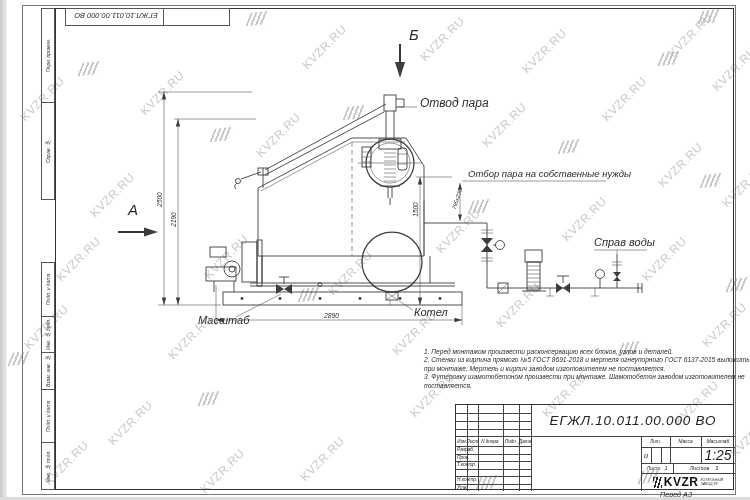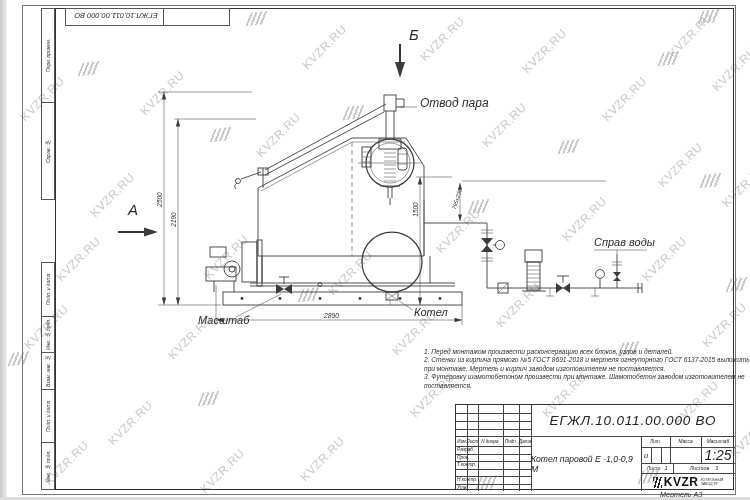--- a/index.html
+++ b/index.html
@@ -246,20 +246,21 @@
       <path class="fillb" d="M395,62 L405,62 L400,78 Z"></path>
       <path class="thick" d="M118,232 L146,232"></path>
       <path class="fillb" d="M144,227.5 L144,236.5 L158,232 Z"></path>
     </g>
   </svg>
 
   <div class="lbl" style="left:409px;top:26px;font-size:15px">Б</div>
   <div class="lbl" style="left:128px;top:201px;font-size:15px">А</div>
 
   <div class="lbl" style="left:420px;top:96px;font-size:12px">Отвод пара</div>
+  <div class="lbl" style="left:468px;top:168px;font-size:9.5px">Отбор пара на собственные нужды</div>
   <div class="lbl" style="left:594px;top:236px;font-size:11px">Справ воды</div>
   <div class="lbl" style="left:198px;top:314px;font-size:11px">Масштаб</div>
   <div class="lbl" style="left:414px;top:306px;font-size:11px">Котел</div>
 
   <div class="lbl rot90" style="left:144px;top:196px;width:30px;text-align:center;font-size:6.5px">2500</div>
   <div class="lbl rot90" style="left:158px;top:216px;width:30px;text-align:center;font-size:6.5px">2190</div>
   <div class="lbl rot90" style="left:400px;top:206px;width:30px;text-align:center;font-size:6.5px">1500</div>
   <div class="lbl rot75" style="left:440px;top:196px;width:34px;text-align:center;font-size:5.6px">795х238</div>
   <div class="lbl" style="left:324px;top:312px;font-size:6.8px">2890</div>
 
@@ -305,21 +306,20 @@
     <div class="cell" style="left:63px;top:31px;width:12px;height:10px;font-size:4.6px">Дата</div>
 
     <div class="cell" style="left:0;top:41px;width:22px;height:7.5px;font-size:4.8px;justify-content:flex-start;padding-left:1px">Разраб.</div>
     <div class="cell" style="left:0;top:48.5px;width:22px;height:7.5px;font-size:4.8px;justify-content:flex-start;padding-left:1px">Пров.</div>
     <div class="cell" style="left:0;top:56px;width:22px;height:7.5px;font-size:4.8px;justify-content:flex-start;padding-left:1px">Т.контр.</div>
     <div class="cell" style="left:0;top:71px;width:22px;height:7.5px;font-size:4.8px;justify-content:flex-start;padding-left:1px">Н.контр.</div>
     <div class="cell" style="left:0;top:78.5px;width:22px;height:7.5px;font-size:4.8px;justify-content:flex-start;padding-left:1px">Утв.</div>
 
     <div class="cell" style="left:75px;top:0;width:204px;height:31px;font-size:13.5px;letter-spacing:.8px">ЕГЖЛ.10.011.00.000  ВО</div>
 
-    <div class="cell" style="left:75px;top:31px;width:110px;height:55px;font-size:8.6px">Котел паровой Е -1,0-0,9 М</div>
 
     <div class="cell" style="left:185px;top:31px;width:29px;height:11px;font-size:4.8px">Лит.</div>
     <div class="cell" style="left:214px;top:31px;width:31px;height:11px;font-size:4.8px">Масса</div>
     <div class="cell" style="left:245px;top:31px;width:34px;height:11px;font-size:4.8px">Масштаб</div>
     <div class="cell" style="left:185px;top:42px;width:10px;height:16px;font-size:7.5px">и</div>
     <div class="cell" style="left:245px;top:42px;width:34px;height:16px;font-size:14px">1:25</div>
 
     <div class="cell" style="left:185px;top:58px;width:32px;height:10px;font-size:5.4px;gap:4px">
       <span>Лист</span>
       <span>1</span>
@@ -332,17 +332,17 @@
     <div class="cell" style="left:185px;top:68px;width:94px;height:18px">
       <span class="logo-stripes"></span>
       <span class="logo-word">KVZR</span>
       <span class="logo-sub">
         <span style="display:block">КОТЕЛЬНЫЙ</span>
         <span style="display:block">ЗАВОД.РУ</span>
       </span>
     </div>
   </div>
 
-  <div class="lbl" style="left:660px;top:490px;font-size:7.2px">Мертель А3</div>
+  <div class="lbl" style="left:660px;top:490px;font-size:7.2px">Перед А3</div>
 
   <div class="edge-left"></div>
   <div class="edge-bottom"></div>
 </div>
 
 </body></html>

